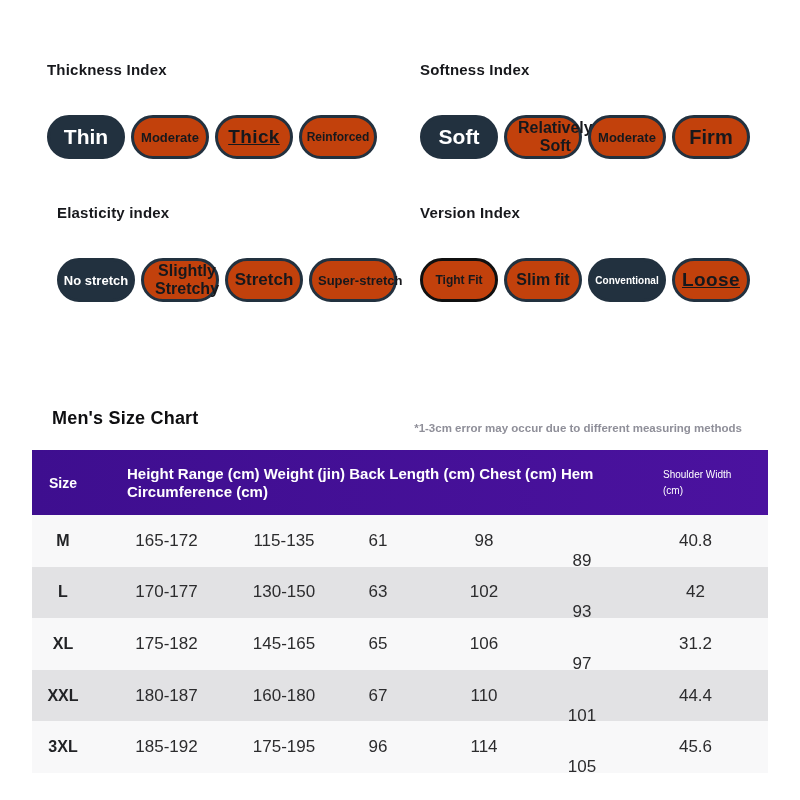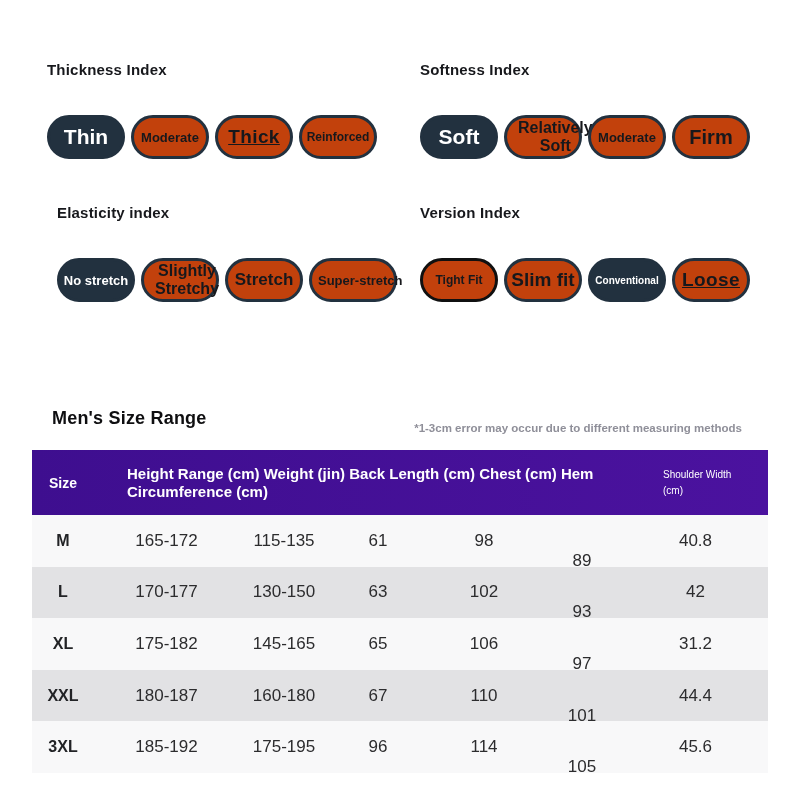--- a/index.html
+++ b/index.html
@@ -29,21 +29,21 @@
     border:3px solid var(--dark);border-radius:22px;background:#c2410c;
     display:inline-flex;align-items:center;justify-content:center;
     font-weight:bold;color:var(--ink);white-space:nowrap;
   }
   .pill.sel{background:var(--dark);border-color:var(--dark);color:#fff;}
   .pill.black-border{border-color:#101010;}
   .fs21{font-size:21px;}
   .fs20{font-size:20px;}
   .fs19{font-size:19px;letter-spacing:.4px;text-decoration:underline;}
   .fs17{font-size:17px;}
-  .fs16{font-size:19px;}
+  .fs16{font-size:16px;}
   .fs13{font-size:13px;}
   .fs12{font-size:12px;}
   .fs10{font-size:10px;}
   .pill.two{font-size:16px;line-height:1.12;white-space:normal;justify-content:flex-start;text-align:center;padding-left:11px;}
   .pill.overflow-pill{width:88px;justify-content:flex-start;padding-left:6px;overflow:visible;}
 
   
   .chart-section{position:absolute;left:32px;top:400px;width:736px;}
   .chart-title{position:absolute;left:20px;top:8px;margin:0;font-size:18px;font-weight:bold;color:#0e0e10;letter-spacing:.2px;}
   .chart-note{position:absolute;right:26px;top:22px;font-size:11.5px;font-weight:bold;color:var(--noteGray);}
@@ -107,21 +107,21 @@
     <h3 class="group-title">Version Index</h3>
     <div class="pills">
       <span class="pill fs12 black-border">Tight Fit</span>
       <span class="pill fs16">Slim fit</span>
       <span class="pill sel fs10">Conventional</span>
       <span class="pill fs19">Loose</span>
     </div>
   </section>
 
   <section class="chart-section">
-    <h2 class="chart-title">Men's Size Range</h2>
+    <h2 class="chart-title">Men's Size Chart</h2>
     <div class="chart-note">*1-3cm error may occur due to different measuring methods</div>
 
     <div class="size-table">
       <div class="t-header">
         <div class="h-size">Size</div>
         <div class="h-merged">
           <div class="h-line">Height Range (cm) Weight (jin) Back Length (cm) Chest (cm) Hem</div>
           <div class="h-line">Circumference (cm)</div>
         </div>
         <div class="h-shoulder">

